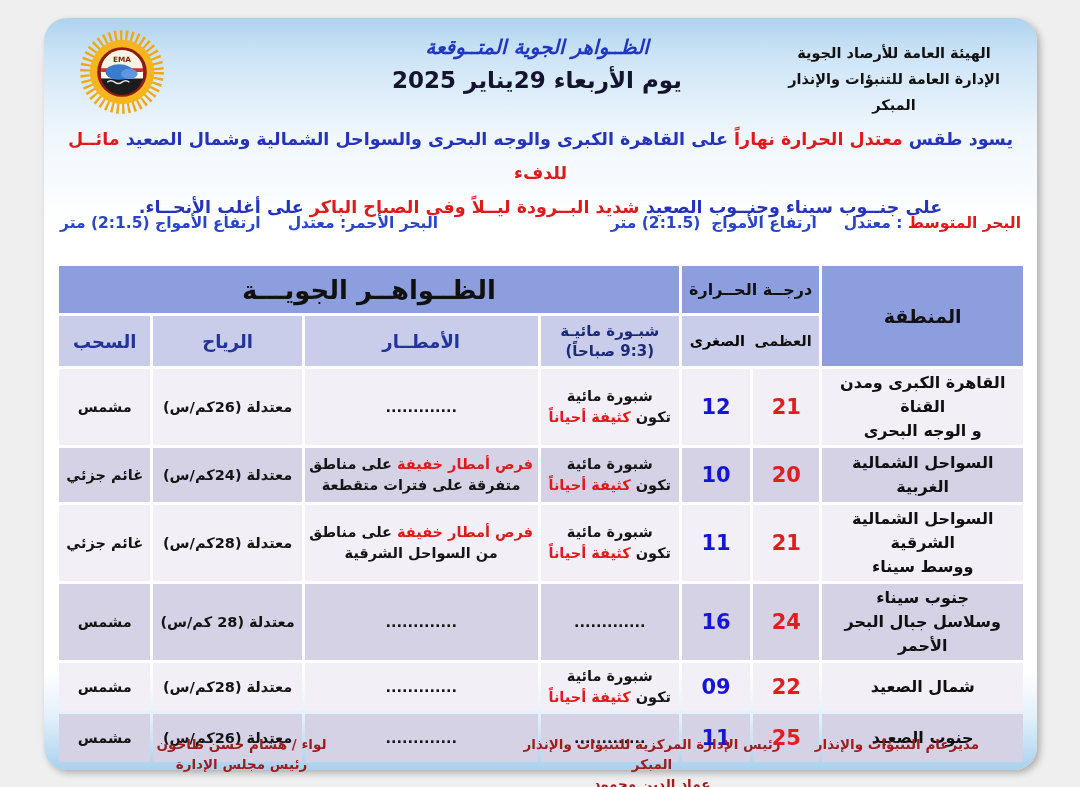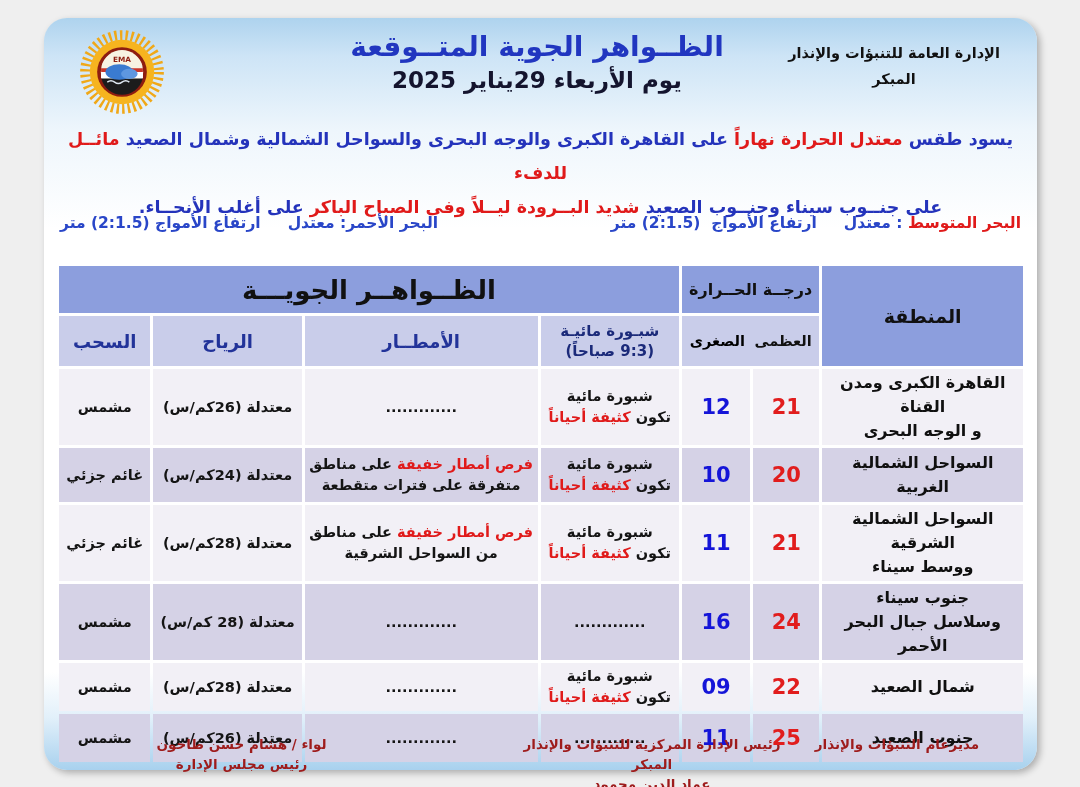--- a/index.html
+++ b/index.html
@@ -15,21 +15,21 @@
     box-shadow:3px 3px 7px rgba(0,0,0,.28);
     direction:rtl;
     border-radius:23px;
   }
   
   .org-block{
     position:absolute;top:22px;right:18px;width:250px;
     text-align:center;font-weight:700;font-size:14.5px;color:#111;line-height:26px;
   }
   .title-block{position:absolute;top:14px;right:300px;width:400px;text-align:center;}
-  .doc-title{color:#2136c0;font-weight:700;font-size:28px;line-height:30px;}
+  .doc-title{color:#2136c0;font-weight:700;font-size:20px;line-height:30px;font-style:italic;}
   .doc-date{color:#14142e;font-weight:700;font-size:23px;line-height:36px;}
   .logo{position:absolute;top:8px;left:32px;width:92px;height:92px;}
   
   .summary{
     position:absolute;top:104px;right:14px;left:14px;
     text-align:center;font-weight:700;font-size:17.5px;line-height:34px;
   }
   .blue{color:#2433bb;}
   .red{color:#e01a1a;}
   
@@ -90,20 +90,21 @@
       <rect x="27.2" y="50" width="45.6" height="7" fill="#ffffff"></rect>
       <path d="M27.6,57 A23,23 0 0 0 72.4,57 Z" fill="#1c1c1c"></path>
       <ellipse cx="47" cy="50" rx="15" ry="8.5" fill="#3a7bd0"></ellipse>
       <ellipse cx="58" cy="52" rx="9" ry="5.5" fill="#5e97e0"></ellipse>
       <path d="M34,61 q4,-3 8,0 q4,3 8,0 q4,-3 8,0" stroke="#dfe8f2" stroke-width="1.6" fill="none"></path>
       <text x="50" y="39" font-size="8" font-weight="bold" fill="#8e1d10" text-anchor="middle">EMA</text>
     </svg>
   </div>
 
   <div class="org-block">
+    <div>الهيئة العامة للأرصاد الجوية</div>
     <div>الإدارة العامة للتنبؤات والإنذار المبكر</div>
   </div>
 
   <div class="title-block">
     <div class="doc-title">الظــواهر الجوية المتــوقعة</div>
     <div class="doc-date">يوم الأربعاء 29يناير 2025</div>
   </div>
 
   <div class="summary">
     <div><span class="blue">يسود طقس </span><span class="red">معتدل الحرارة نهاراً </span><span class="blue">على القاهرة الكبرى والوجه البحرى والسواحل الشمالية وشمال الصعيد </span><span class="red">مائــل للدفء</span></div>

